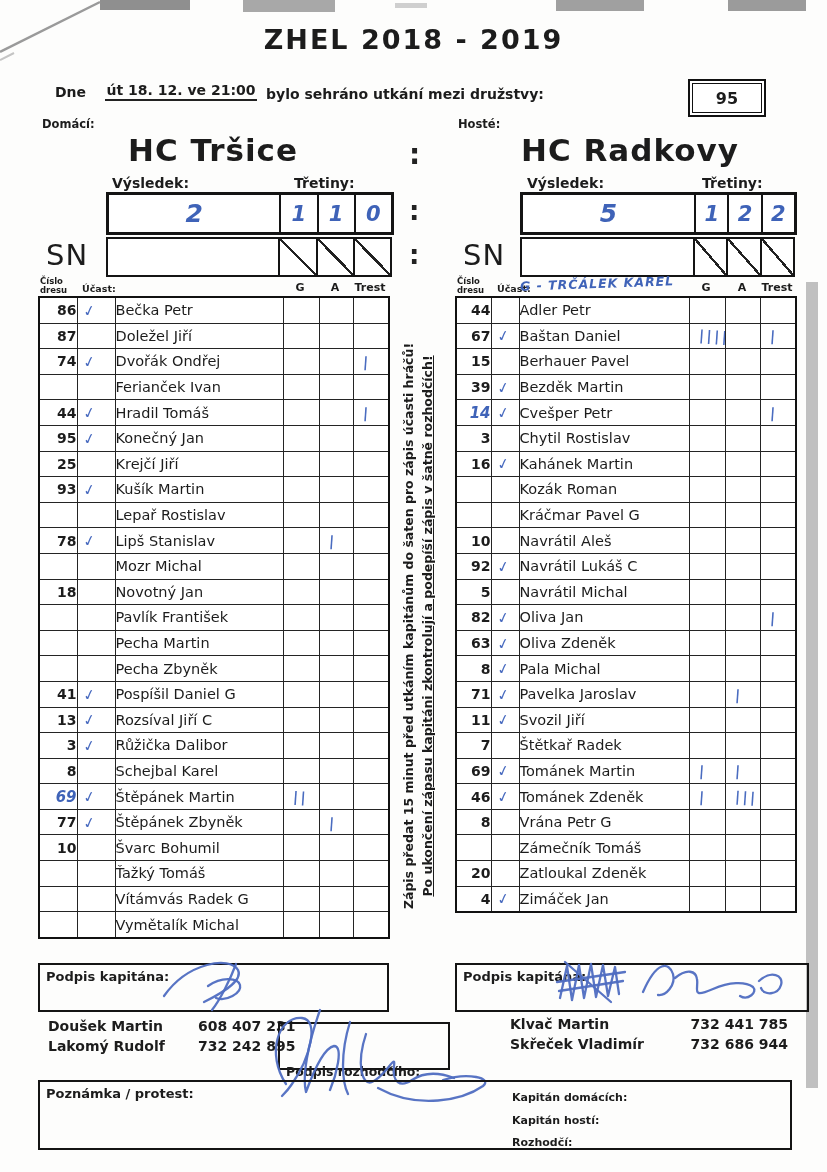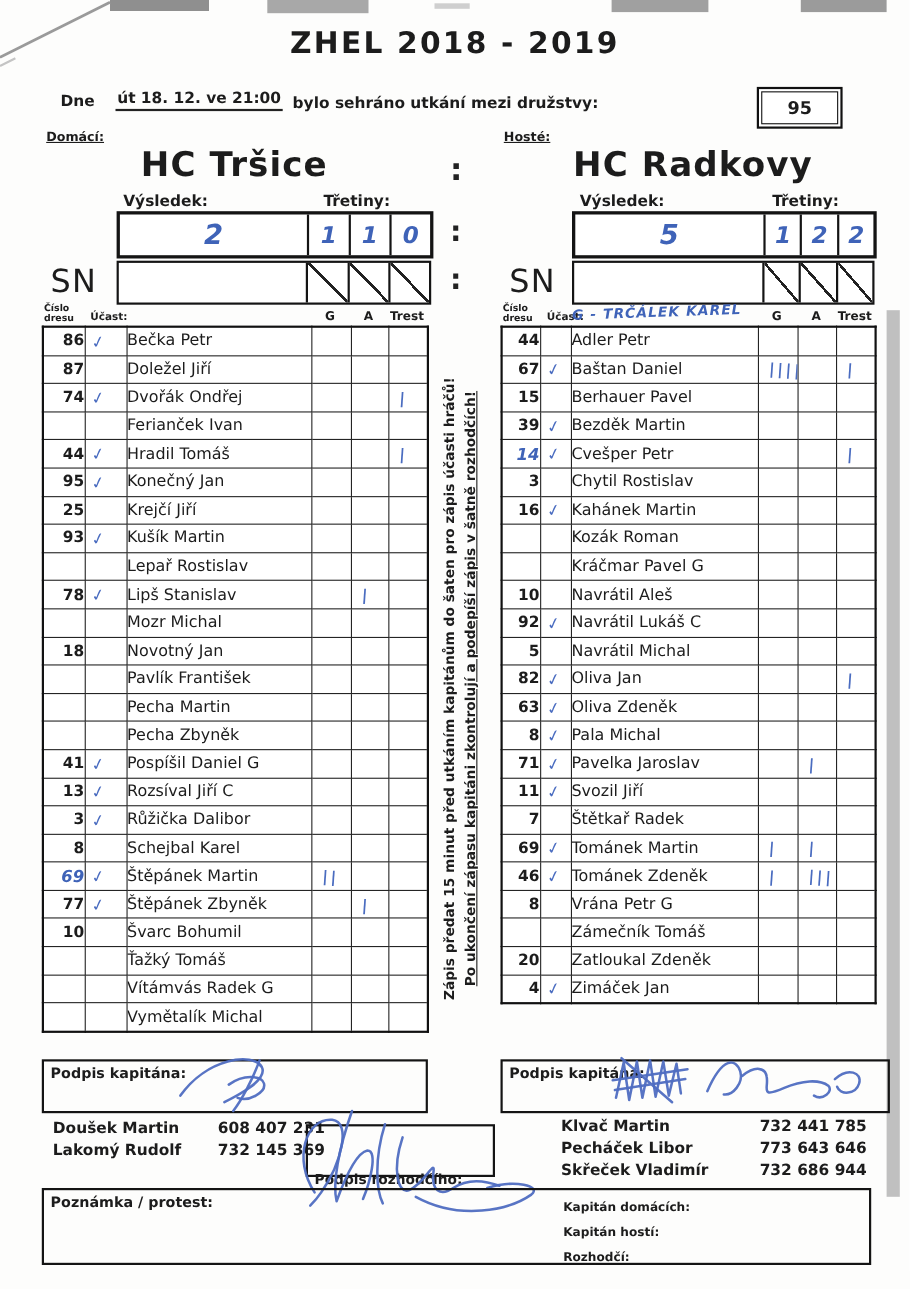--- a/index.html
+++ b/index.html
@@ -4,21 +4,21 @@
 <style>
   html,body{margin:0;padding:0;background:#ffffff;}
   #page{position:relative;width:827px;height:1172px;background:#fdfdfc;overflow:hidden;
         font-family:"DejaVu Sans",sans-serif;color:#1c1c1c;}
   .abs{position:absolute;}
   
   .artifact{position:absolute;}
   
   .title{left:0;top:24px;width:827px;text-align:center;font-size:27px;font-weight:bold;letter-spacing:2px;}
   .lbl14{font-size:14px;font-weight:bold;}
-  .lbl12{font-size:11.5px;font-weight:bold;text-decoration:underline;}
+  .lbl12{font-size:11.5px;font-weight:bold;}
   .date-val{display:inline-block;width:152px;text-align:center;border-bottom:2px solid #222;
             font-size:14px;font-weight:bold;padding-bottom:1px;}
   .numbox{left:688px;top:79px;width:78px;height:38px;border:2.5px solid #111;background:#fff;
           display:flex;align-items:stretch;justify-content:stretch;padding:2px;box-sizing:border-box;}
   .numbox-inner{flex:1;border:1.5px solid #111;display:flex;align-items:center;justify-content:center;
           font-size:16px;font-weight:bold;}
   
   .teamname{width:350px;text-align:center;font-size:31px;font-weight:bold;letter-spacing:1px;top:132px;}
   .colon{font-size:26px;font-weight:bold;color:#222;}
   
@@ -601,45 +601,41 @@
     <path d="M214 31 C226 20 239 25 236 35 C233 45 219 46 216 38"></path>
   </svg>
 
   <div class="abs" style="left:48px;top:1018px;">
     <div class="contact-row">
         <span class="c-name-col">Doušek Martin</span>
         <span>608 407 231</span>
       </div>
     <div class="contact-row">
         <span class="c-name-col">Lakomý Rudolf</span>
-        <span>732 145 369</span>
+        <span>732 242 895</span>
       </div>
   </div>
 
   <div class="abs sigbox" style="left:278px;top:1022px;width:168px;height:44px;border-width:2px;">
     <span class="boxlbl" style="font-size:12.5px;margin-top:36px;">Podpis rozhodčího:</span>
   </div>
   <svg class="sig" style="left:258px;top:988px;" width="245" height="118" viewBox="0 0 245 118">
     <path d="M28 96 C8 66 20 28 44 30 C62 32 52 70 34 96 C30 102 26 106 24 108"></path>
     <path d="M62 22 C50 56 44 88 48 104 C56 82 66 60 76 58 C86 58 78 88 72 102"></path>
     <path d="M92 34 C82 66 84 94 90 106"></path>
     <path d="M108 46 C98 76 104 98 114 94 C128 88 138 64 136 78 C134 94 142 100 154 92 C166 84 180 84 196 90"></path>
     <path d="M120 100 C160 122 205 112 225 98 C235 90 210 84 185 92"></path>
   </svg>
 
   <div class="abs" style="left:510px;top:1016px;width:278px;">
     <div class="contact-row">
         <span class="c-name-col2">Klvač Martin</span>
         <span style="margin-left:auto;">732 441 785</span>
       </div>
     <div class="contact-row">
-        <span class="c-name-col2">Pecháček Libor</span>
-        <span style="margin-left:auto;">773 643 646</span>
-      </div>
-    <div class="contact-row">
         <span class="c-name-col2">Skřeček Vladimír</span>
         <span style="margin-left:auto;">732 686 944</span>
       </div>
   </div>
 
   <div class="abs notebox" style="left:38px;top:1080px;width:750px;height:66px;">
     <span class="boxlbl">Poznámka / protest:</span>
     <span class="abs kaplbl" style="left:472px;top:9px;">Kapitán domácích:</span>
     <span class="abs kaplbl" style="left:472px;top:32px;">Kapitán hostí:</span>
     <span class="abs kaplbl" style="left:472px;top:54px;">Rozhodčí:</span>

